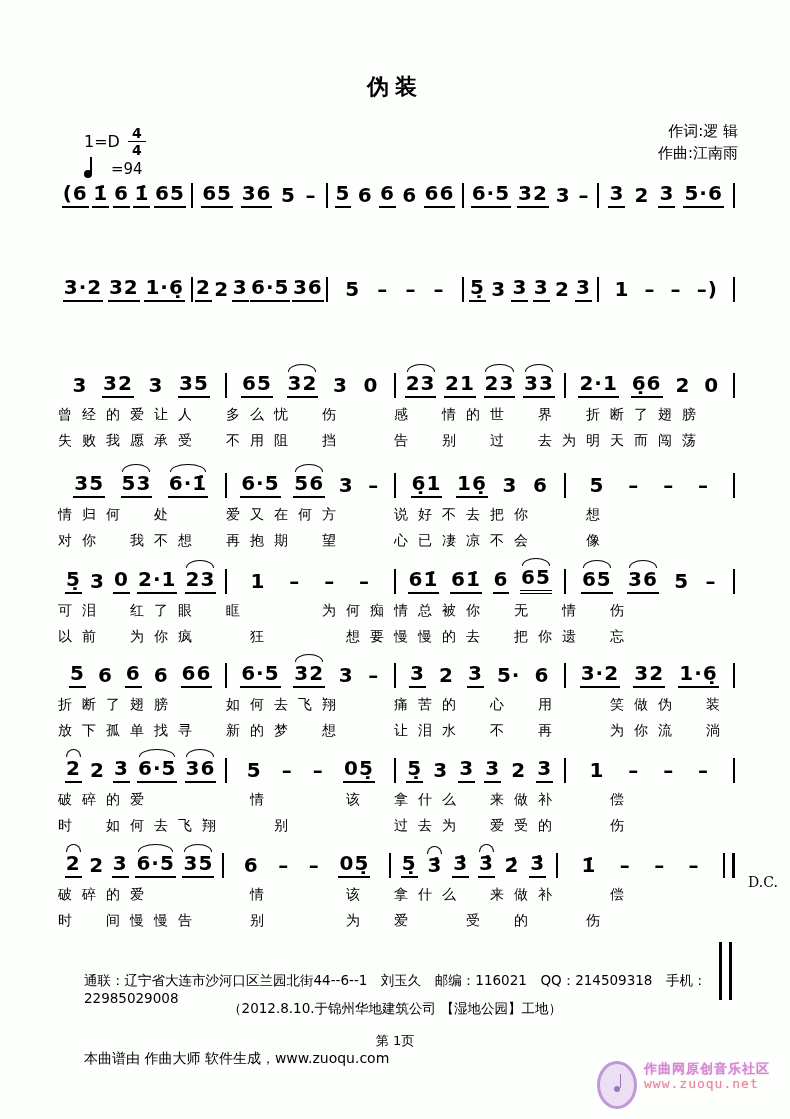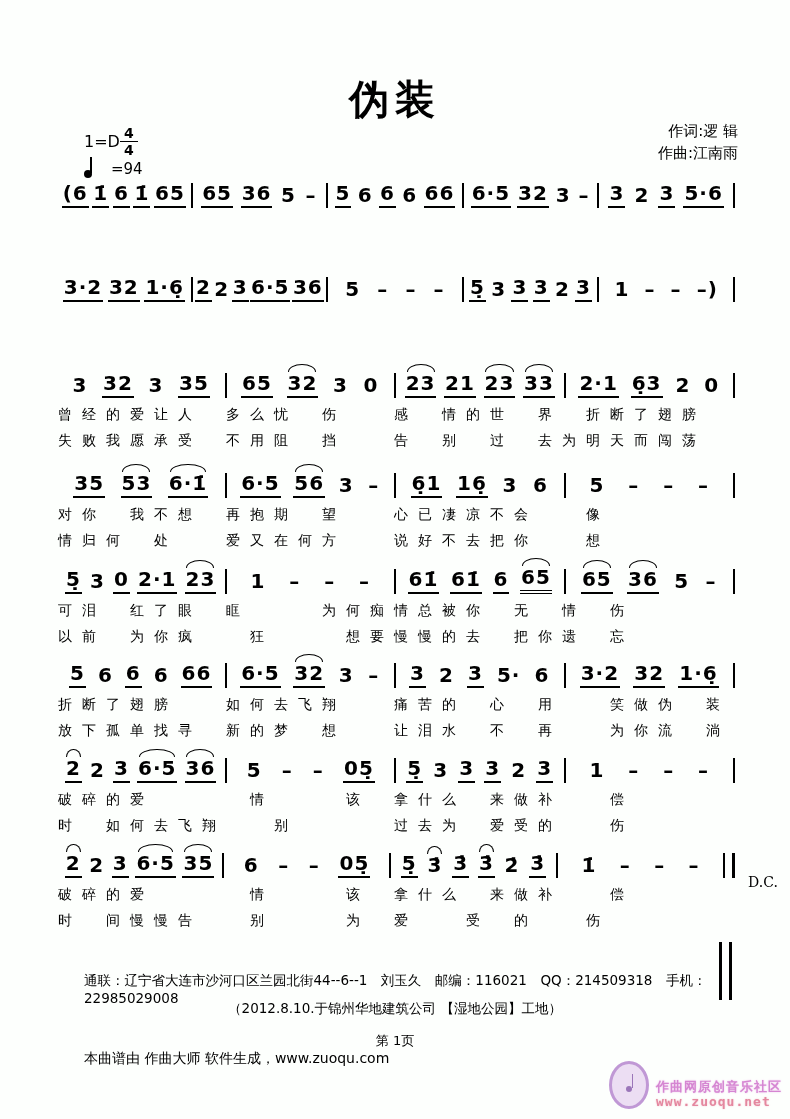--- a/index.html
+++ b/index.html
@@ -1,21 +1,21 @@
 <!DOCTYPE html>
 <html><head>
 <meta charset="utf-8">
 <style>
   html,body{margin:0;padding:0;background:#ffffff;}
   #page{position:relative;width:790px;height:1119px;background:#fdfffd;overflow:hidden;
         font-family:"DejaVu Sans",sans-serif;color:#000;}
   
   #title{position:absolute;top:72px;left:0;width:100%;text-align:center;
-         font-family:"DejaVu Serif",serif;font-size:40px;font-weight:bold;letter-spacing:6px;}
-  #keyblock{position:absolute;left:84px;top:126px;font-size:16px;display:flex;align-items:center;}
+         font-family:"DejaVu Serif",serif;font-size:22px;font-weight:bold;letter-spacing:6px;}
+  #keyblock{position:absolute;left:84px;top:126px;font-size:16px;display:flex;align-items:center;gap:8px;}
   .frac{display:inline-block;text-align:center;font-size:14px;line-height:14px;font-weight:bold;}
   .frac .num{display:block;border-bottom:1px solid #000;padding:0 4px 1px;}
   .frac .den{display:block;padding-top:1px;}
   #tempo{position:absolute;left:84px;top:160px;font-size:15px;display:flex;align-items:center;gap:19px;}
   .qnote{position:relative;width:8px;height:8px;background:#000;border-radius:50%;margin-top:10px;}
   .qnote::after{content:"";position:absolute;right:0;top:-13px;width:2px;height:16px;background:#000;}
   #credits{position:absolute;right:52px;top:120px;font-size:15px;line-height:22px;text-align:right;}
   
   .system{position:absolute;left:58px;width:678px;}
   .system:nth-of-type(1){top:172px;} .system:nth-of-type(2){top:266px;}
@@ -36,28 +36,28 @@
   
   #dc{position:absolute;left:748px;top:874px;font-size:14px;font-family:"DejaVu Serif",serif;}
   #tailbar{position:absolute;left:719px;top:942px;height:58px;width:7px;
        border-left:3px solid #000;border-right:3px solid #000;}
   
   #contact{position:absolute;left:84px;top:972px;font-size:13.5px;}
   #session{position:absolute;left:0;top:1000px;width:100%;text-align:center;font-size:13.5px;}
   #pagenum{position:absolute;left:0;top:1032px;width:100%;text-align:center;font-size:13px;}
   #generator{position:absolute;left:84px;top:1050px;font-size:14px;}
   
-  #watermark{position:absolute;right:8px;bottom:10px;display:flex;align-items:flex-end;gap:7px;opacity:.85;}
+  #watermark{position:absolute;right:20px;bottom:10px;display:flex;align-items:flex-start;gap:7px;opacity:.85;}
   #wm-oval{width:34px;height:42px;border:3px solid #b687cf;border-radius:50%;
        background:#ead9f2;display:flex;align-items:center;justify-content:center;position:relative;}
   #wm-note{position:relative;width:6px;height:6px;background:#8a5fae;border-radius:50%;margin-top:8px;}
   #wm-note::after{content:"";position:absolute;right:-1px;top:-12px;width:1.5px;height:14px;background:#8a5fae;}
   #wm-text{display:flex;flex-direction:column;line-height:15px;}
   #wm-cn{font-size:13px;font-weight:bold;color:#cf72cb;text-shadow:0 0 2px #e9b4e6;letter-spacing:1px;}
-  #wm-url{font-size:13px;font-weight:bold;color:#e0738f;font-family:"DejaVu Sans Mono",monospace;
+  #wm-url{font-size:13px;font-weight:normal;color:#e0738f;font-family:"DejaVu Sans Mono",monospace;
        text-shadow:0 0 2px #f2c0cc;letter-spacing:1px;}
 </style>
 </head>
 <body>
 
 <div id="page">
 
   <div id="title">伪装</div>
 
   <div id="keyblock">
@@ -179,21 +179,21 @@
           <span class="bar"></span>
           <div class="measure">
             <span class="tok u1 arc">23</span>
             <span class="tok u1">21</span>
             <span class="tok u1 arc">23</span>
             <span class="tok u1 arc">33</span>
           </div>
           <span class="bar"></span>
           <div class="measure">
             <span class="tok u1">2·1</span>
-            <span class="tok u1">6̣3</span>
+            <span class="tok u1">6̣6</span>
             <span class="tok">2</span>
             <span class="tok">0</span>
           </div>
           <span class="bar"></span>
         </div>
         <div class="lyric">曾经的爱让人　多么忧　伤　　感　情的世　界　折断了翅膀</div>
         <div class="lyric">失败我愿承受　不用阻　挡　　告　别　过　去为明天而闯荡</div>
       </div>
       <div class="system">
         <div class="noteline">
@@ -218,22 +218,22 @@
           </div>
           <span class="bar"></span>
           <div class="measure">
             <span class="tok">5</span>
             <span class="tok">–</span>
             <span class="tok">–</span>
             <span class="tok">–</span>
           </div>
           <span class="bar"></span>
         </div>
+        <div class="lyric">情归何　处　　爱又在何方　　说好不去把你　　想</div>
         <div class="lyric">对你　我不想　再抱期　望　　心已凄凉不会　　像</div>
-        <div class="lyric">情归何　处　　爱又在何方　　说好不去把你　　想</div>
       </div>
       <div class="system">
         <div class="noteline">
           <div class="measure">
             <span class="tok u1">5̣</span>
             <span class="tok">3</span>
             <span class="tok u1">0</span>
             <span class="tok u1">2·1</span>
             <span class="tok u1 arc">23</span>
           </div>

